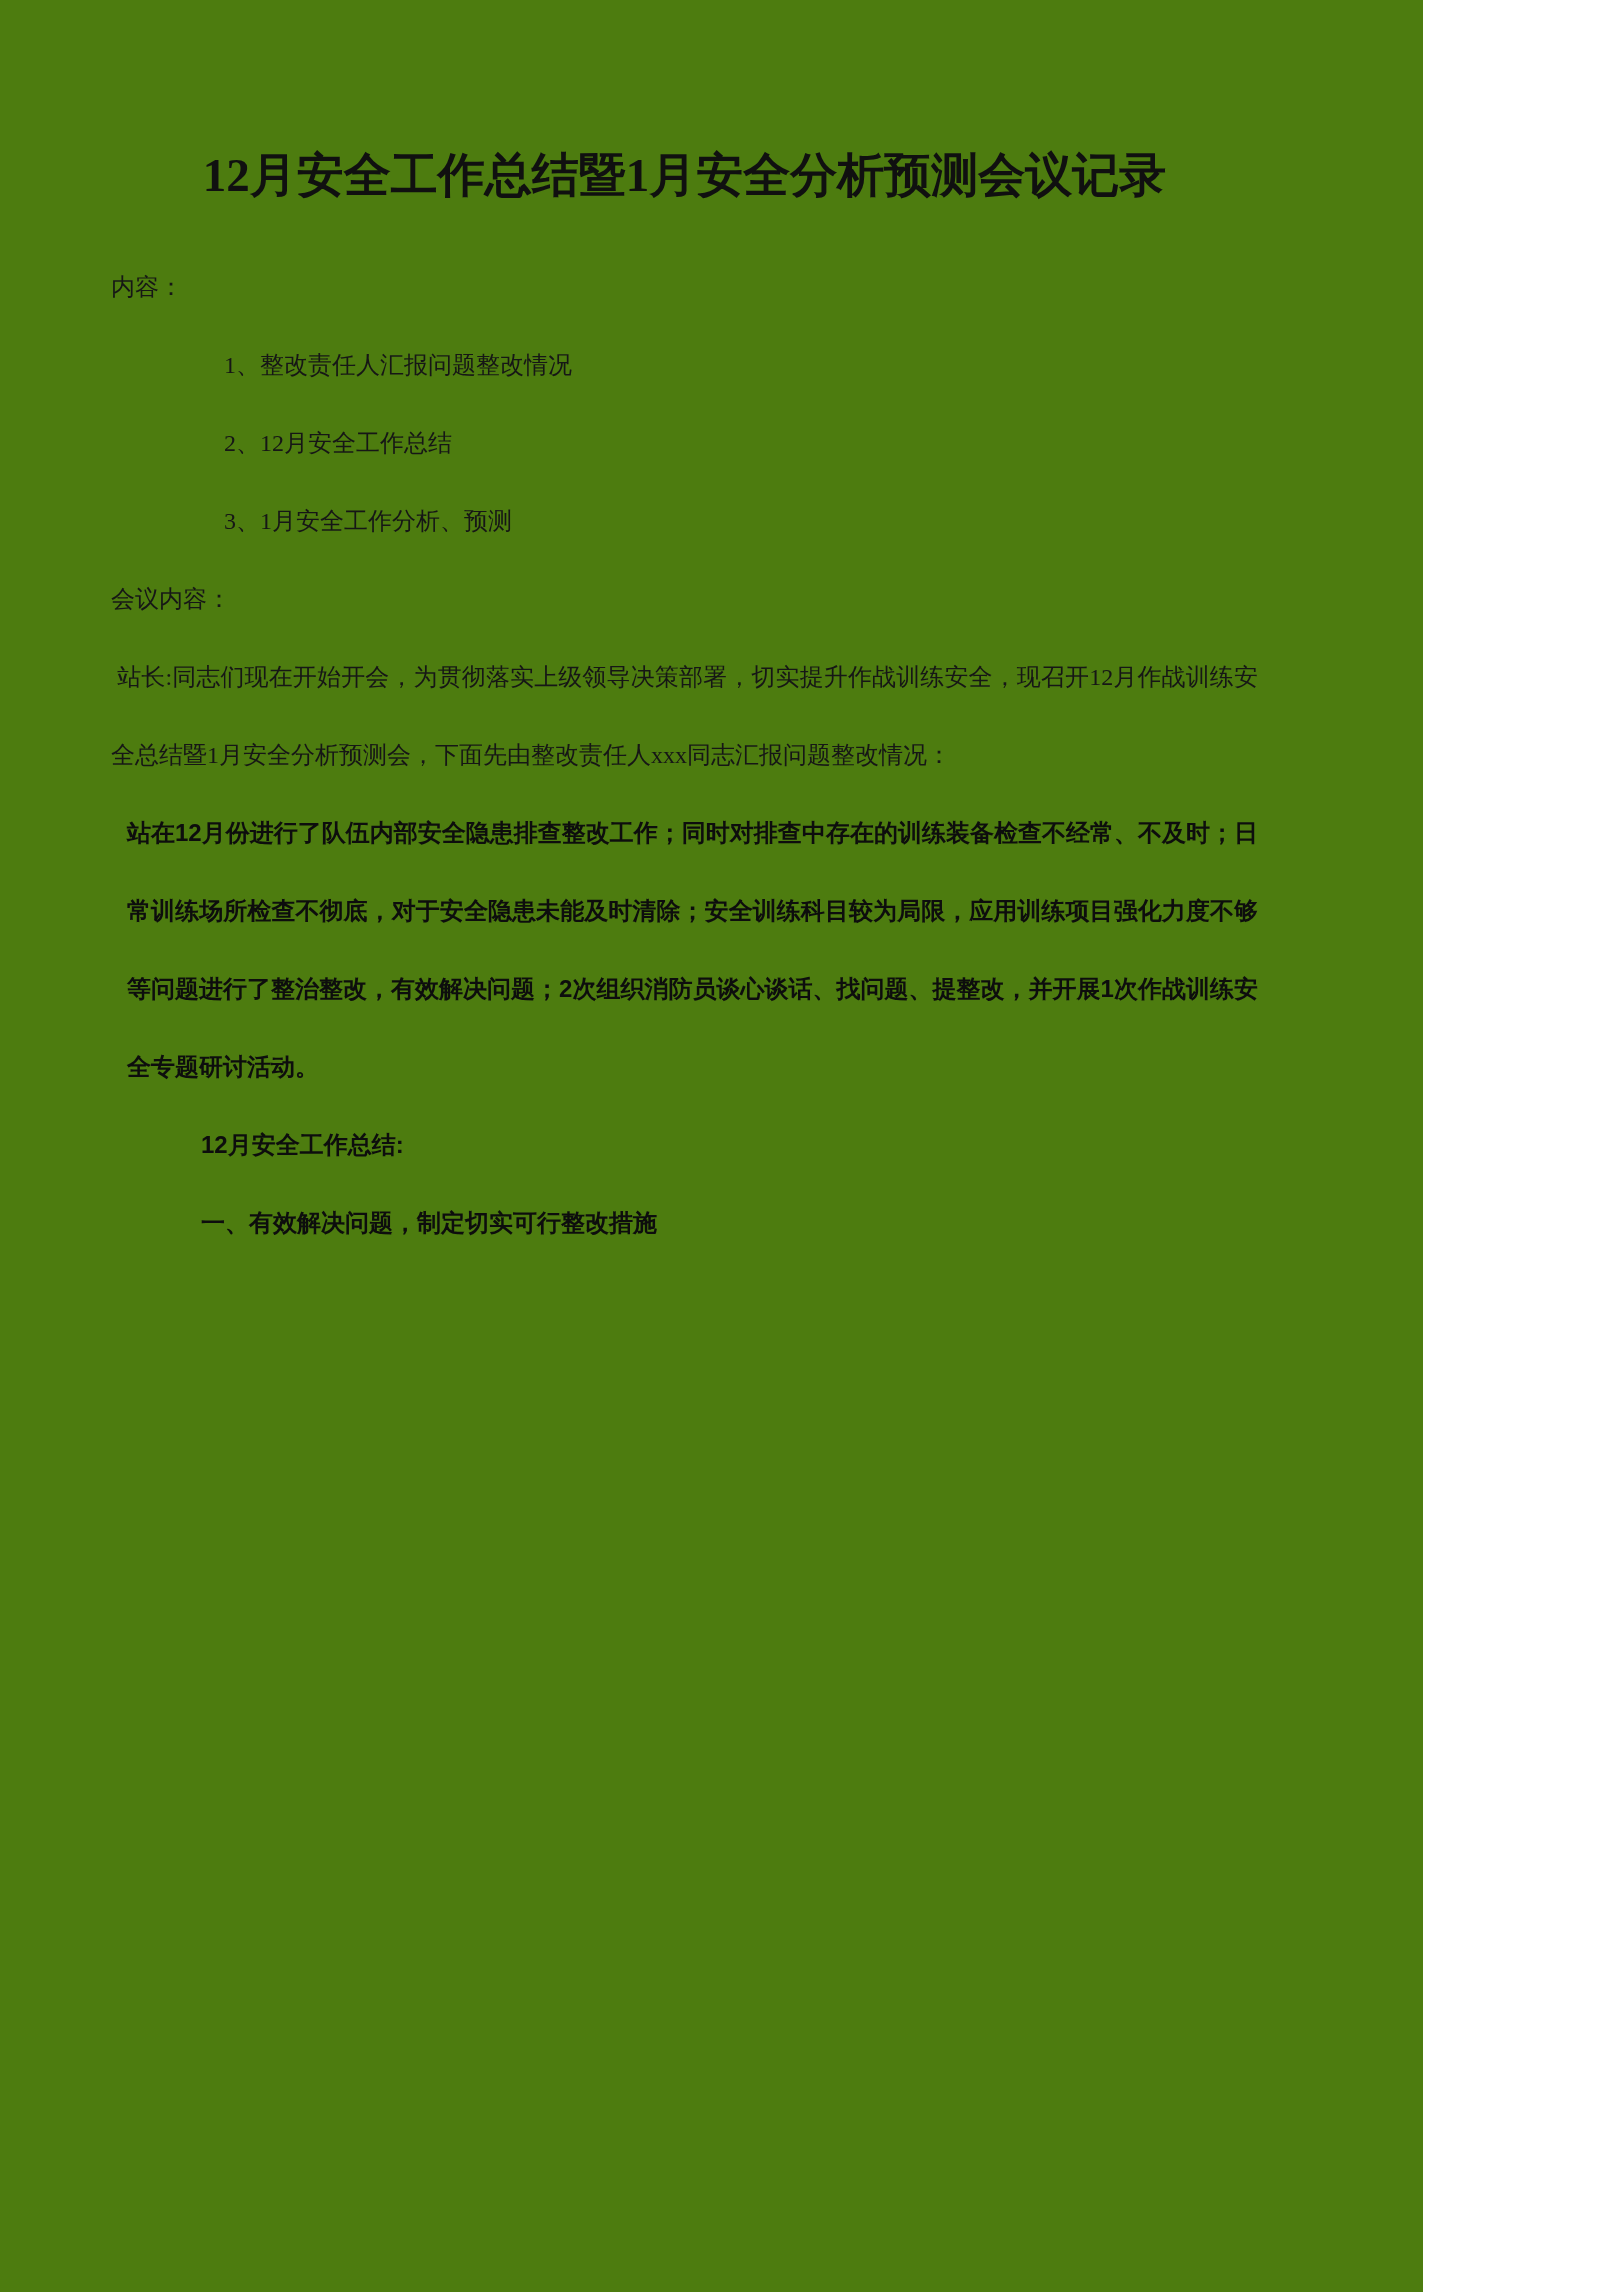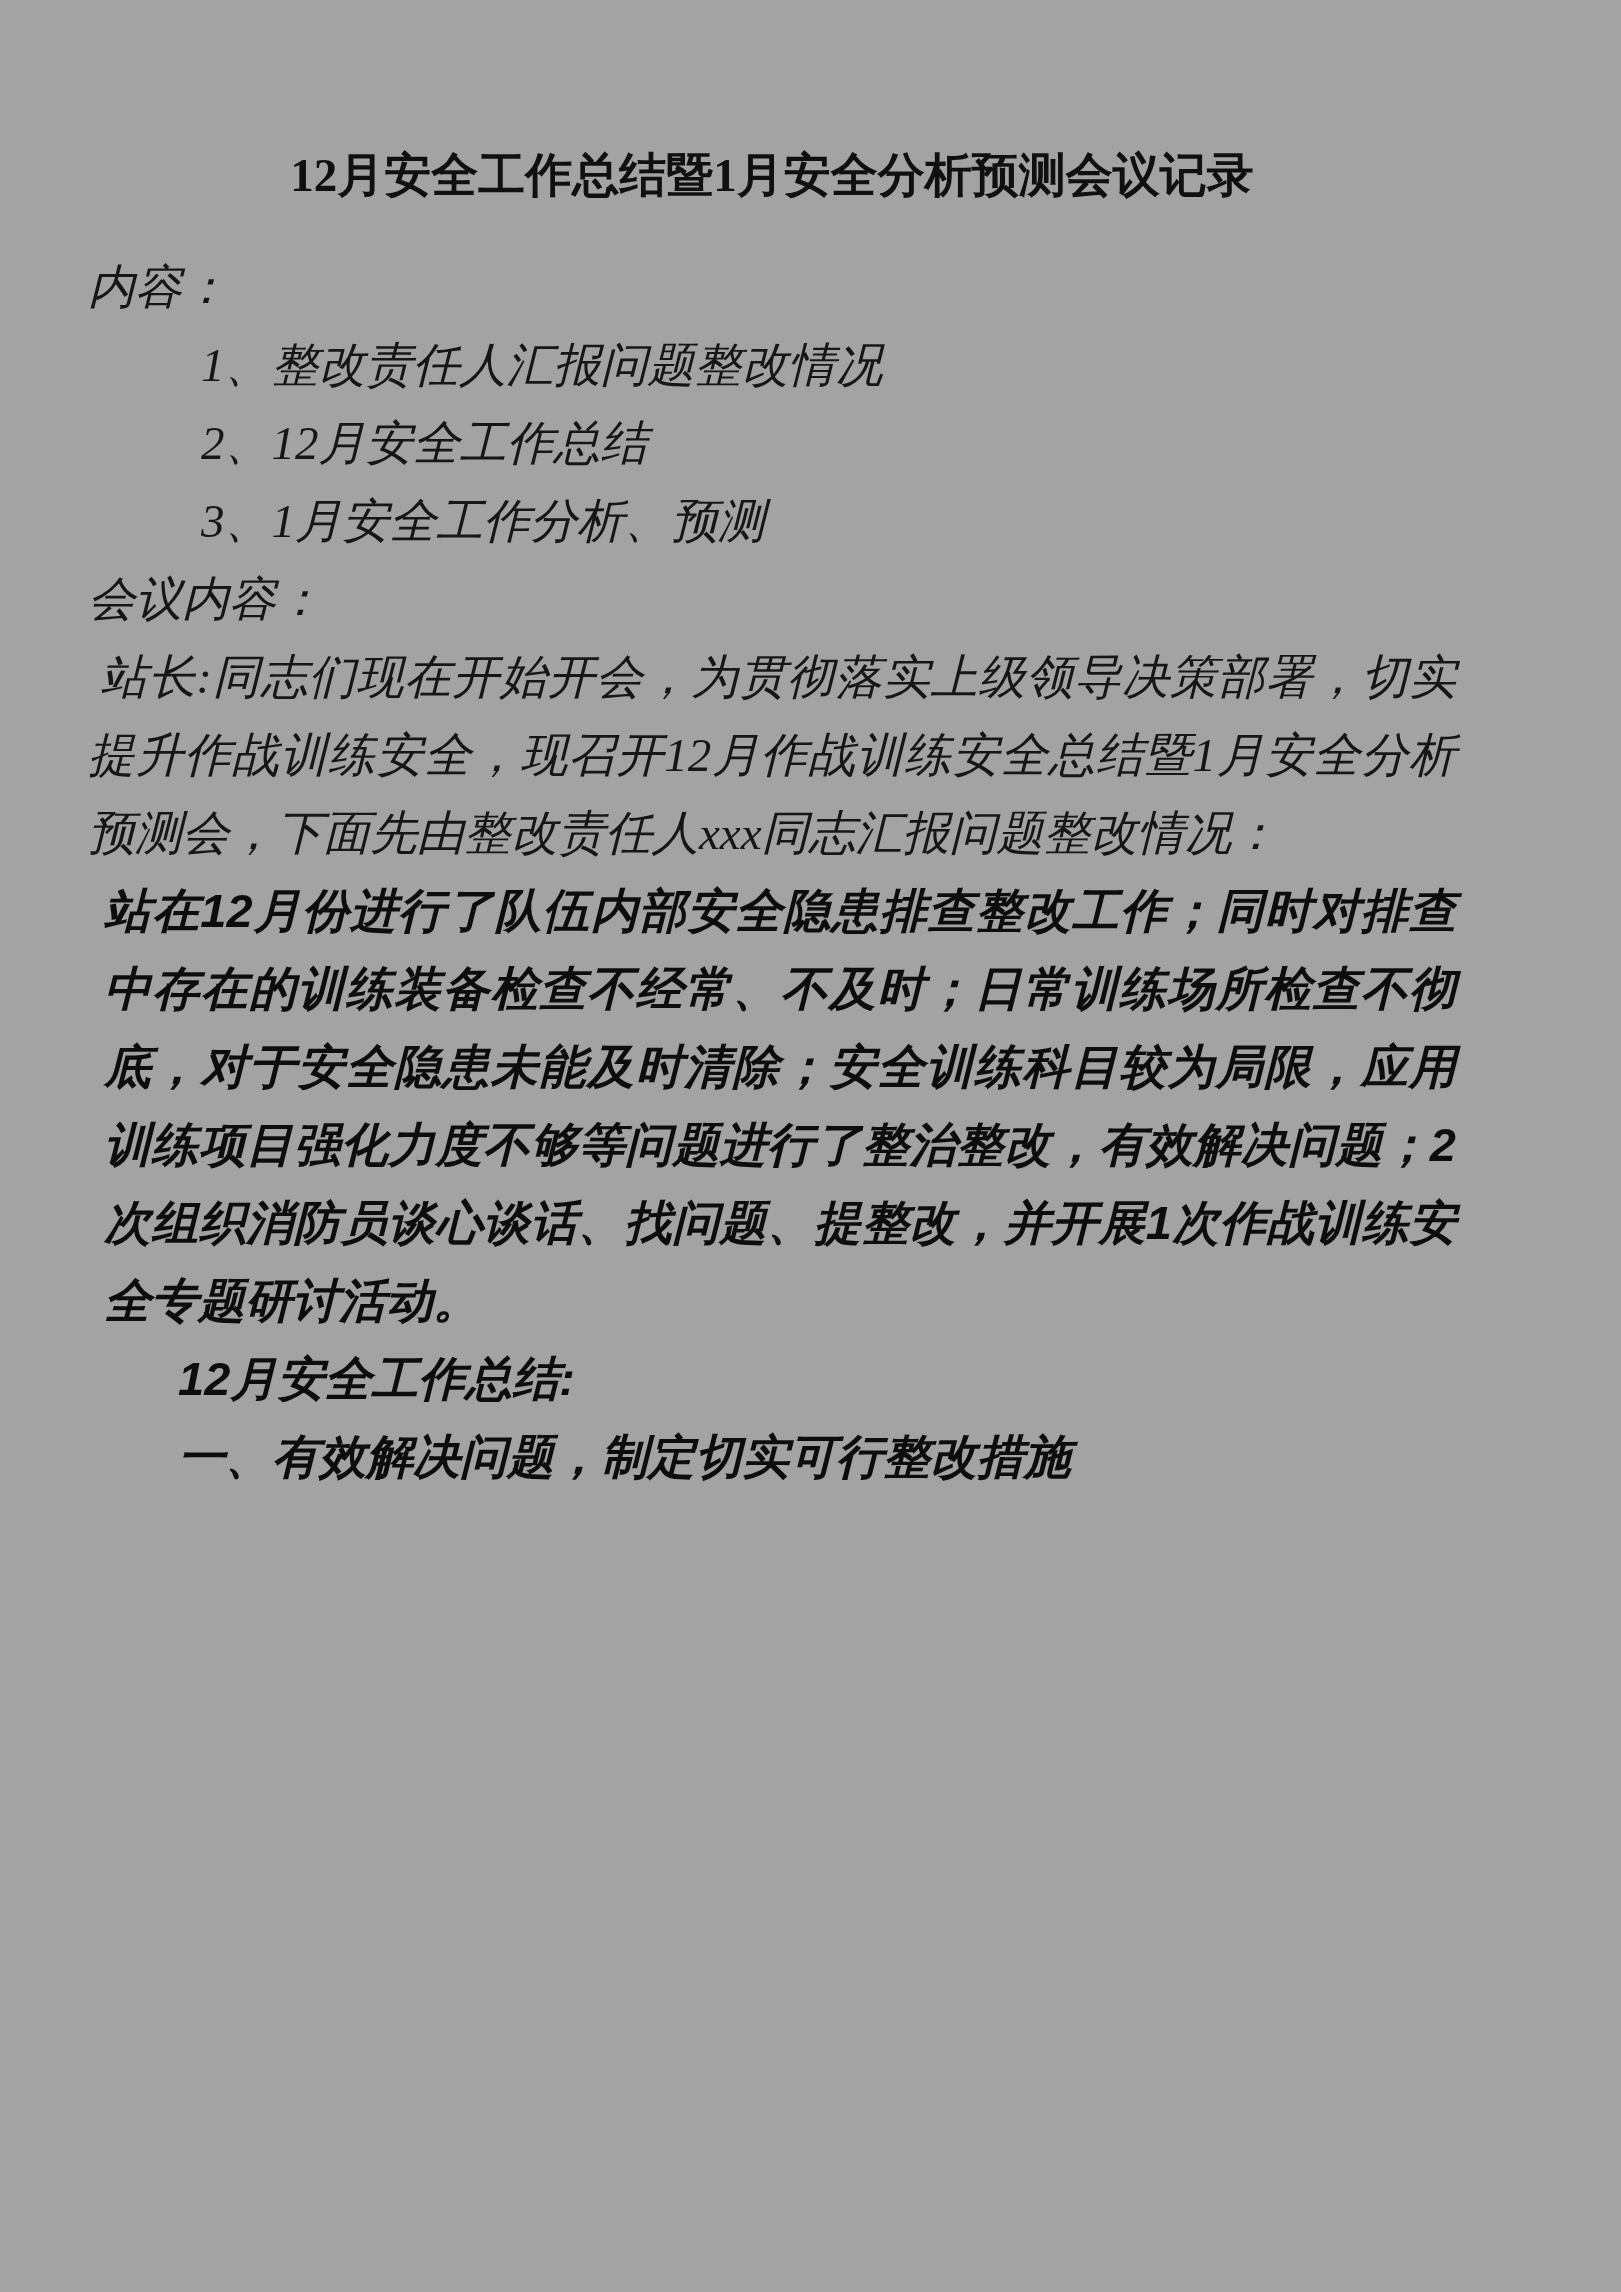--- a/index.html
+++ b/index.html
@@ -5,39 +5,38 @@
   * { margin: 0; padding: 0; box-sizing: border-box; }
   html, body { background: #ffffff; }
   body {
     width: 1621px;
     height: 2293px;
     font-family: "Liberation Serif", "DejaVu Serif", serif;
     color: #141414;
     overflow: hidden;
   }
   .page {
-    width: 1621px;
+    width: 1423px;
     height: 2293px;
-    background: #a3a3a3;
-    padding: 135px 165px 0 88px;
+    background: #4d7c0f;
+    padding: 135px 165px 0 111px;
   }
   .doc-title {
     font-family: "Liberation Serif", "DejaVu Serif", serif;
     font-size: 47px;
     font-weight: 700;
     line-height: 80px;
     text-align: center;
     color: #101010;
     margin-bottom: 33px;
   }
   .body-text {
-    font-size: 47px;
+    font-size: 24px;
     line-height: 78px;
     color: #161616;
-    font-style: italic;
   }
   .label-line {
     font-family: "Liberation Serif", "DejaVu Serif", serif;
   }
   .agenda-item {
     padding-left: 113px;
     font-family: "Liberation Serif", "DejaVu Serif", serif;
   }
   .para {
     text-align: justify;

